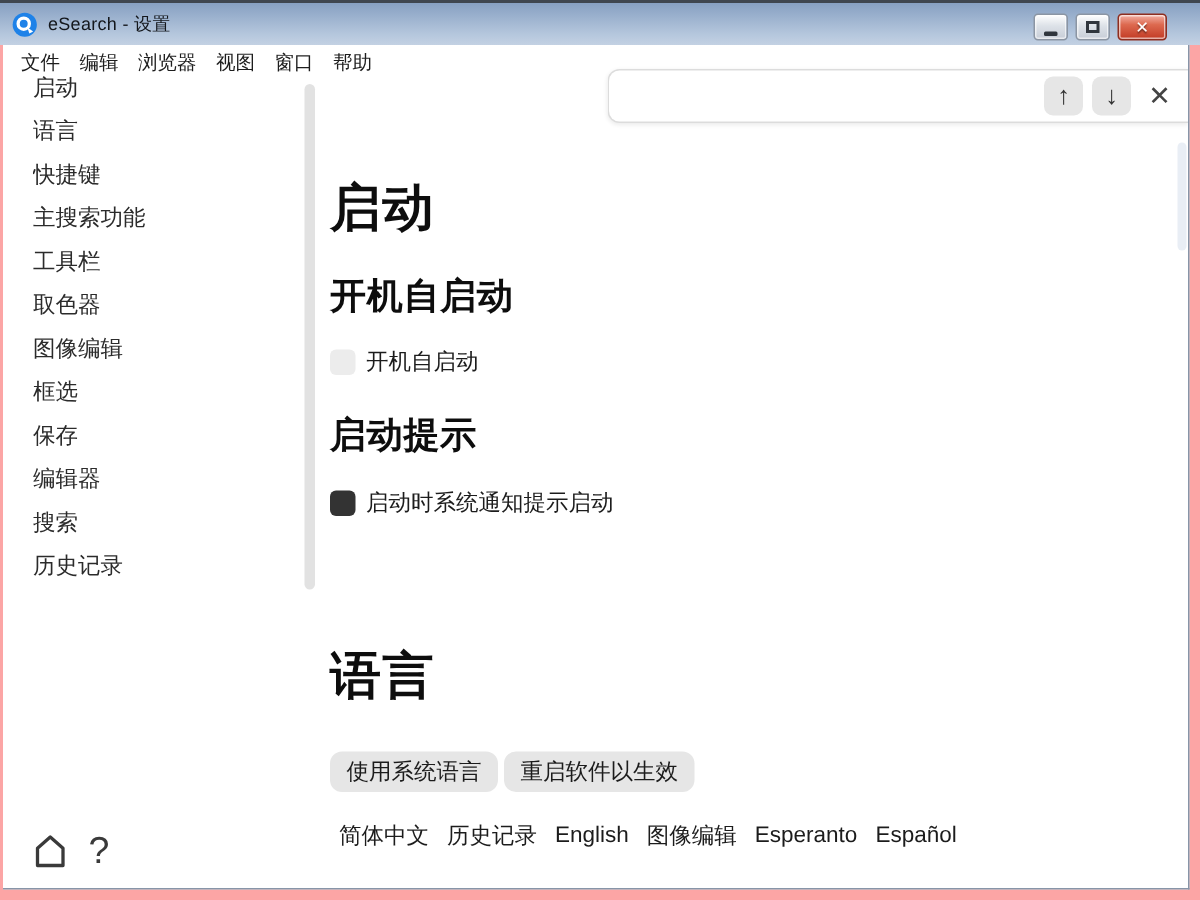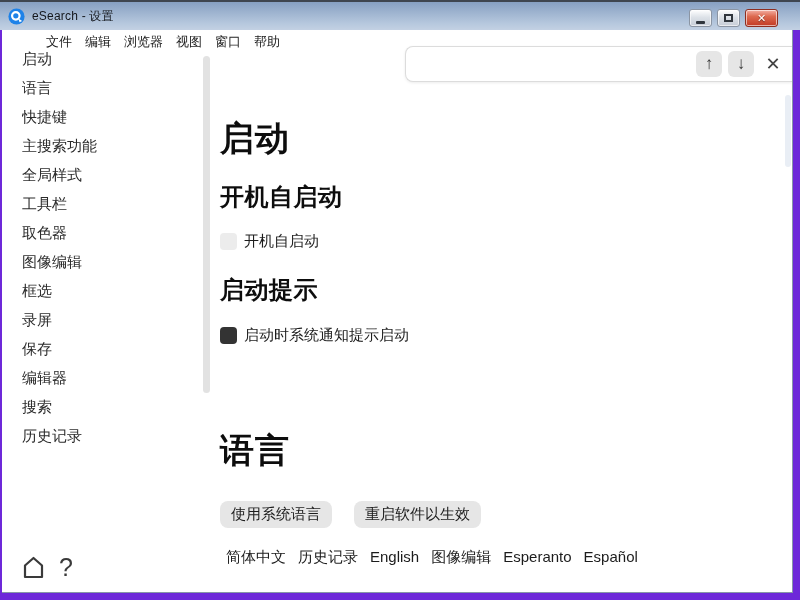--- a/index.html
+++ b/index.html
@@ -1,17 +1,17 @@
 <!DOCTYPE html>
 <html><head>
 <meta charset="utf-8">
 <style>
   * { margin:0; padding:0; box-sizing:border-box; }
   html,body { width:800px; height:600px; font-family:"Liberation Sans","DejaVu Sans",sans-serif; }
-  #stage { position:relative; width:800px; height:600px; background:#6d28d9; overflow:hidden; }
+  #stage { position:relative; width:800px; height:600px; background:#fca5a5; overflow:hidden; }
 
   
   #top-dark-line { position:absolute; top:0; left:0; right:0; height:2px; background:#3f4650; }
   #titlebar { position:absolute; top:2px; left:0; right:0; height:28px;
               background:linear-gradient(#87a0c2,#b5c7dd 75%,#c3d1e3); display:flex; align-items:center; }
   #client { position:absolute; top:30px; left:2px; right:7px; bottom:7px;
             background:#fff; border-right:1px solid #8795a8; border-bottom:1px solid #8795a8; overflow:hidden; }
 
   .app-logo { width:17px; height:17px; margin:0 7px 0 8px; flex:0 0 auto; }
   .title-text { font-size:12px; color:#14171c; letter-spacing:.2px; }
@@ -22,21 +22,21 @@
              display:flex; align-items:center; justify-content:center; cursor:default;
              box-shadow:inset 0 0 0 1px rgba(255,255,255,.6); }
   .win-btn.close { width:33px; border-color:#8e2e20;
              background:linear-gradient(#f3b0a5,#dd6a50 40%,#c23a24);
              color:#fff; font-size:11px; font-weight:bold; text-shadow:0 1px 1px rgba(0,0,0,.45); }
   .glyph-min { width:9px; height:3px; background:#30363d; margin-top:8px; border-radius:1px; }
   .glyph-max { width:9px; height:8px; border:2px solid #30363d; background:transparent; }
 
   
   #menubar { position:absolute; top:0; left:0; right:0; height:23px; background:#fff;
-             display:flex; align-items:center; gap:13px; font-size:13px; color:#1d1d1d;margin-left:44px; }
+             display:flex; align-items:center; gap:13px; padding-left:12px; font-size:13px; color:#1d1d1d; }
   .menu-item { cursor:default; }
 
   
   #sidebar { position:absolute; top:14px; left:20px; width:170px; height:454px; overflow:hidden; }
   .side-item { height:29px; line-height:29px; font-size:15px; color:#2b2b2b; white-space:nowrap; cursor:default; }
   #sidebar-scroll { position:absolute; left:201px; top:26px; width:7px; height:337px;
                     background:#e2e2e2; border-radius:4px; }
 
   
   #findbar { position:absolute; top:16px; left:403px; right:0; height:36px; background:#fff;
@@ -48,21 +48,21 @@
   .find-btn.plain { background:transparent; font-size:18px; color:#444; }
 
   
   .h1 { position:absolute; left:218px; font-size:34px; font-weight:900; color:#0d0d0d; letter-spacing:1px; }
   .h2 { position:absolute; left:218px; font-size:24px; font-weight:800; color:#0d0d0d; letter-spacing:.5px; }
   .check-row { position:absolute; left:218px; display:flex; align-items:center; gap:7px;
                font-size:15px; color:#1c1c1c; cursor:default; }
   .checkbox { width:17px; height:17px; border-radius:4px; background:#ececec; flex:0 0 auto; }
   .checkbox.checked { background:#333; }
 
-  .pill-row { position:absolute; left:218px; display:flex; gap:22px; }
+  .pill-row { position:absolute; left:218px; display:flex; gap:4px; }
   .pill { background:#e6e6e6; border-radius:8px; padding:4px 11px; font-size:15px; color:#1c1c1c; cursor:default; }
 
   #lang-row { position:absolute; left:224px; top:518px; display:flex; gap:12px; font-size:15px; color:#1c1c1c; }
   .lang-opt { cursor:default; }
 
   
   #content-scroll { position:absolute; right:1px; top:65px; width:6px; height:72px;
                     background:#e9eef5; border-radius:3px; }
 
   
@@ -104,26 +104,24 @@
       <span class="menu-item">视图</span>
       <span class="menu-item">窗口</span>
       <span class="menu-item">帮助</span>
     </div>
 
     <div id="sidebar">
       <div class="side-item">启动</div>
       <div class="side-item">语言</div>
       <div class="side-item">快捷键</div>
       <div class="side-item">主搜索功能</div>
-      <div class="side-item">全局样式</div>
       <div class="side-item">工具栏</div>
       <div class="side-item">取色器</div>
       <div class="side-item">图像编辑</div>
       <div class="side-item">框选</div>
-      <div class="side-item">录屏</div>
       <div class="side-item">保存</div>
       <div class="side-item">编辑器</div>
       <div class="side-item">搜索</div>
       <div class="side-item">历史记录</div>
     </div>
     <div id="sidebar-scroll"></div>
 
     <div id="findbar">
       <input id="find-input" value="" placeholder="" style="">
       <button class="find-btn">

